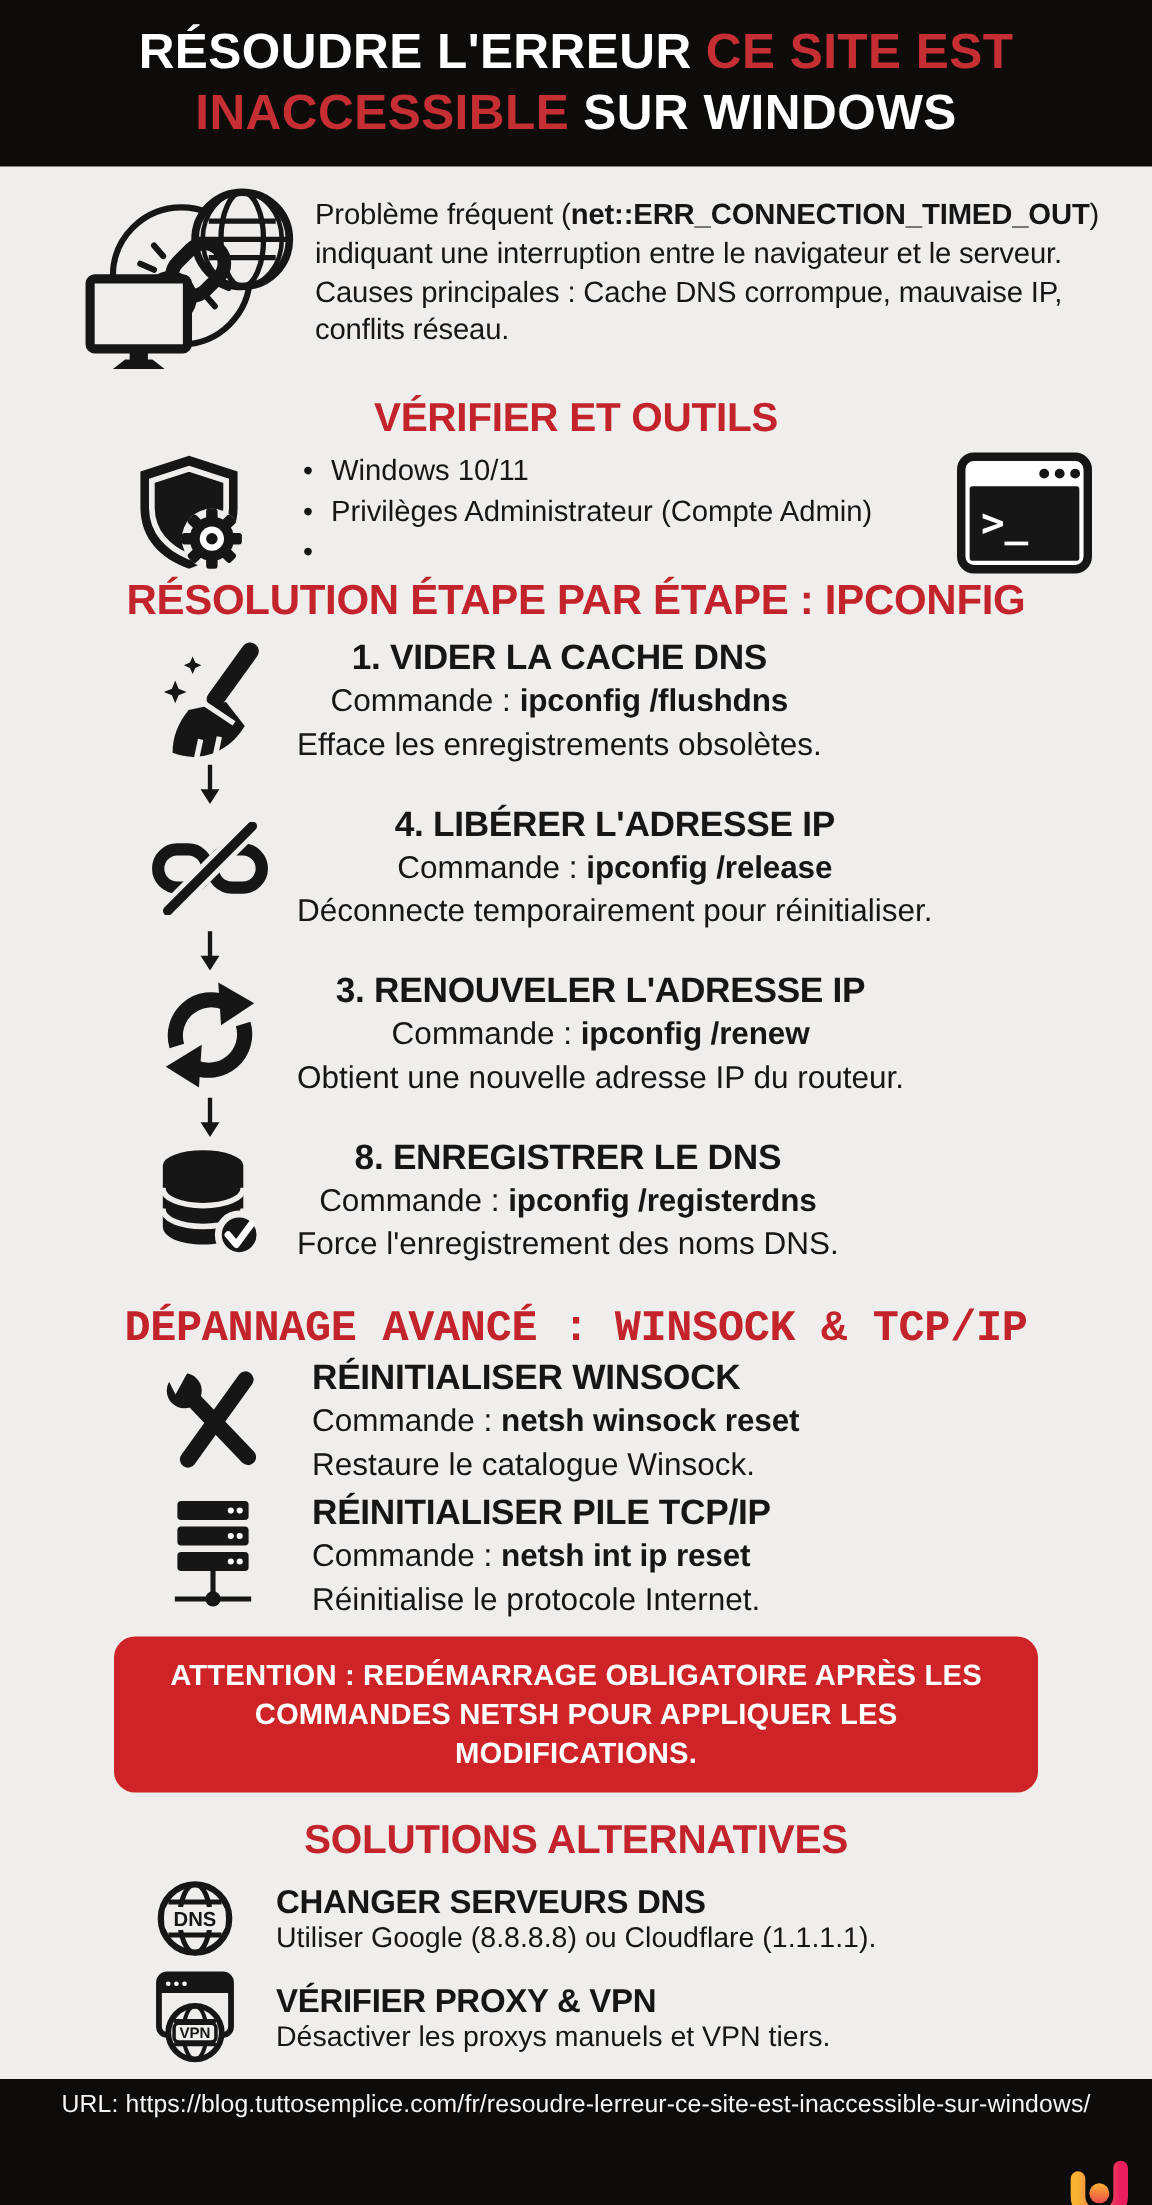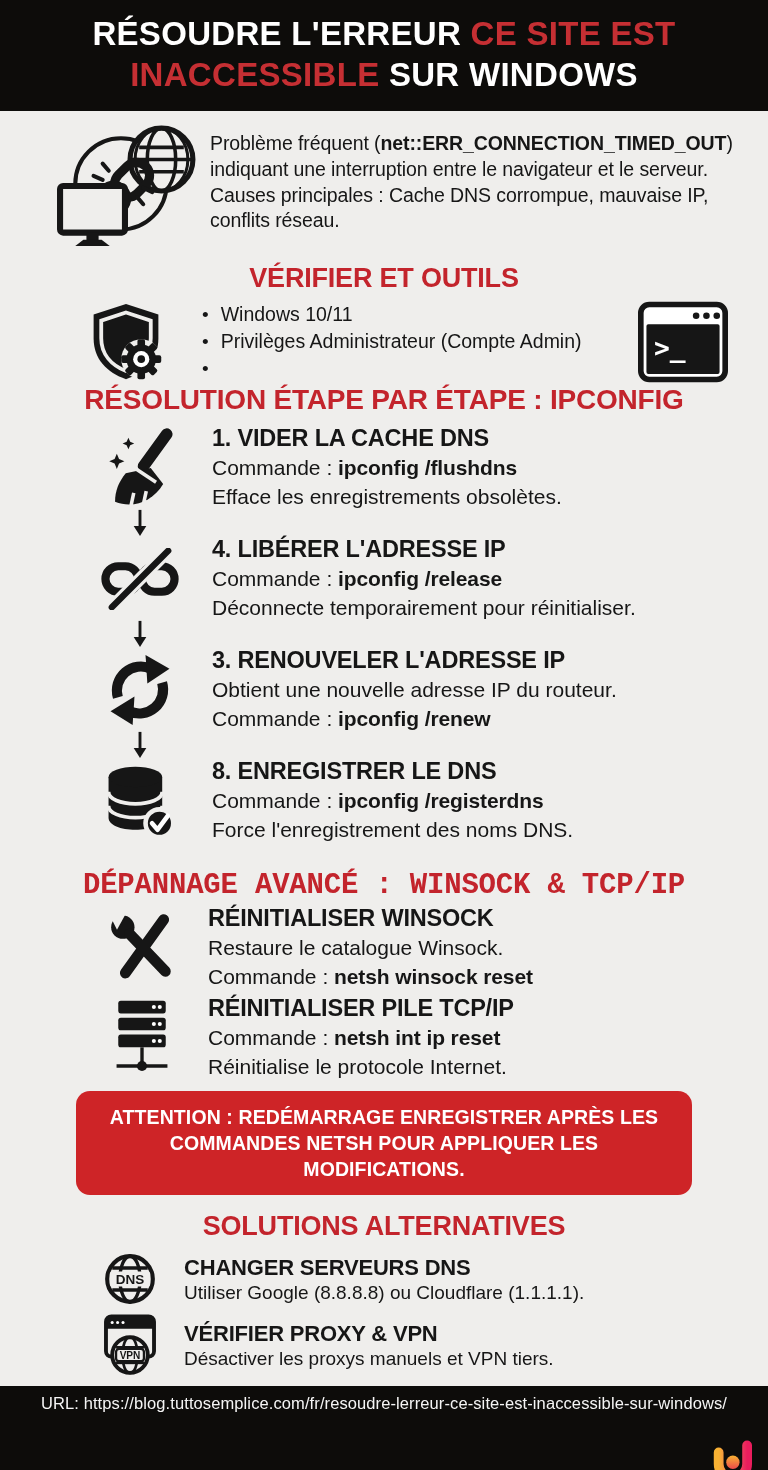--- a/index.html
+++ b/index.html
@@ -79,21 +79,21 @@
     margin-top:2px;
     min-height:80px;
   }
   .icon-col {
     width:84px;
     margin-left:98px;
     flex:0 0 84px;
     display:flex;
     justify-content:center;
   }
-  .step-text { margin-left:30px; }
+  .step-text { margin-left:16px;text-align:center; }
   .step-title { font-size:23.5px; font-weight:bold; letter-spacing:-0.2px; }
   .step-line  { font-size:21px; line-height:1.3; margin-top:2px; }
   .step-line b { letter-spacing:-0.1px; }
   .arrow-row {
     width:84px;
     margin-left:98px;
     display:flex;
     justify-content:center;
     height:27px;
     margin-top:1px;
@@ -304,22 +304,22 @@
   <div class="icon-col">
     <svg class="ic" width="70" height="72" viewBox="0 0 76 76">
       <path d="M14 46 A26 26 0 0 1 50 15" fill="none" stroke="#161616" stroke-width="11"></path>
       <polygon points="44,0 70,15 46,31" fill="#161616"></polygon>
       <path d="M62 30 A26 26 0 0 1 26 61" fill="none" stroke="#161616" stroke-width="11"></path>
       <polygon points="32,45 6,61 30,76" fill="#161616"></polygon>
     </svg>
   </div>
   <div class="step-text">
     <div class="step-title">3. RENOUVELER L'ADRESSE IP</div>
+    <div class="step-line"><span>Commande : </span><b>ipconfig /renew</b></div>
     <div class="step-line">Obtient une nouvelle adresse IP du routeur.</div>
-    <div class="step-line"><span>Commande : </span><b>ipconfig /renew</b></div>
   </div>
 </div>
 
 <div class="arrow-row">
   <svg class="ic" width="18" height="27" viewBox="0 0 18 30">
     <line x1="9" y1="1" x2="9" y2="20" stroke="#161616" stroke-width="3.2"></line>
     <polygon points="2,19 16,19 9,30" fill="#161616"></polygon>
   </svg>
 </div>
 
@@ -347,22 +347,22 @@
   <div class="adv-icon-col">
     <svg class="ic" width="70" height="74" viewBox="0 0 84 88">
       <line x1="68" y1="10" x2="22" y2="74" stroke="#161616" stroke-width="13" stroke-linecap="round"></line>
       <circle cx="19" cy="19" r="14" fill="#161616"></circle>
       <path d="M2 2 L23 2 L12 22 Z" fill="#efeeec"></path>
       <line x1="27" y1="27" x2="70" y2="72" stroke="#161616" stroke-width="13" stroke-linecap="round"></line>
     </svg>
   </div>
   <div class="adv-text">
     <div class="step-title">RÉINITIALISER WINSOCK</div>
+    <div class="step-line"><span>Commande : </span><b>netsh winsock reset</b></div>
     <div class="step-line">Restaure le catalogue Winsock.</div>
-    <div class="step-line"><span>Commande : </span><b>netsh winsock reset</b></div>
   </div>
 </div>
 
 <div class="adv-row" style="margin-top:18px;">
   <div class="adv-icon-col">
     <svg class="ic" width="68" height="78" viewBox="0 0 80 92">
       <rect x="12" y="2" width="56" height="15" rx="3" fill="#161616"></rect>
       <rect x="12" y="22" width="56" height="15" rx="3" fill="#161616"></rect>
       <rect x="12" y="42" width="56" height="15" rx="3" fill="#161616"></rect>
       <circle cx="54" cy="9.5" r="2.4" fill="#ffffff"></circle>
@@ -376,21 +376,21 @@
       <circle cx="40" cy="79" r="6" fill="#161616"></circle>
     </svg>
   </div>
   <div class="adv-text">
     <div class="step-title">RÉINITIALISER PILE TCP/IP</div>
     <div class="step-line"><span>Commande : </span><b>netsh int ip reset</b></div>
     <div class="step-line">Réinitialise le protocole Internet.</div>
   </div>
 </div>
 
-<div class="warning-box">ATTENTION : REDÉMARRAGE ENREGISTRER APRÈS LES COMMANDES NETSH POUR APPLIQUER LES MODIFICATIONS.</div>
+<div class="warning-box">ATTENTION : REDÉMARRAGE OBLIGATOIRE APRÈS LES COMMANDES NETSH POUR APPLIQUER LES MODIFICATIONS.</div>
 
 <div class="sec-heading h-alt">SOLUTIONS ALTERNATIVES</div>
 
 <div class="alt-row">
   <div class="alt-icon-col">
     <svg class="ic" width="54" height="54" viewBox="0 0 64 64">
       <circle cx="32" cy="32" r="27" fill="none" stroke="#161616" stroke-width="5"></circle>
       <ellipse cx="32" cy="32" rx="12" ry="27" fill="none" stroke="#161616" stroke-width="4"></ellipse>
       <line x1="11" y1="19" x2="53" y2="19" stroke="#161616" stroke-width="4"></line>
       <line x1="11" y1="45" x2="53" y2="45" stroke="#161616" stroke-width="4"></line>

